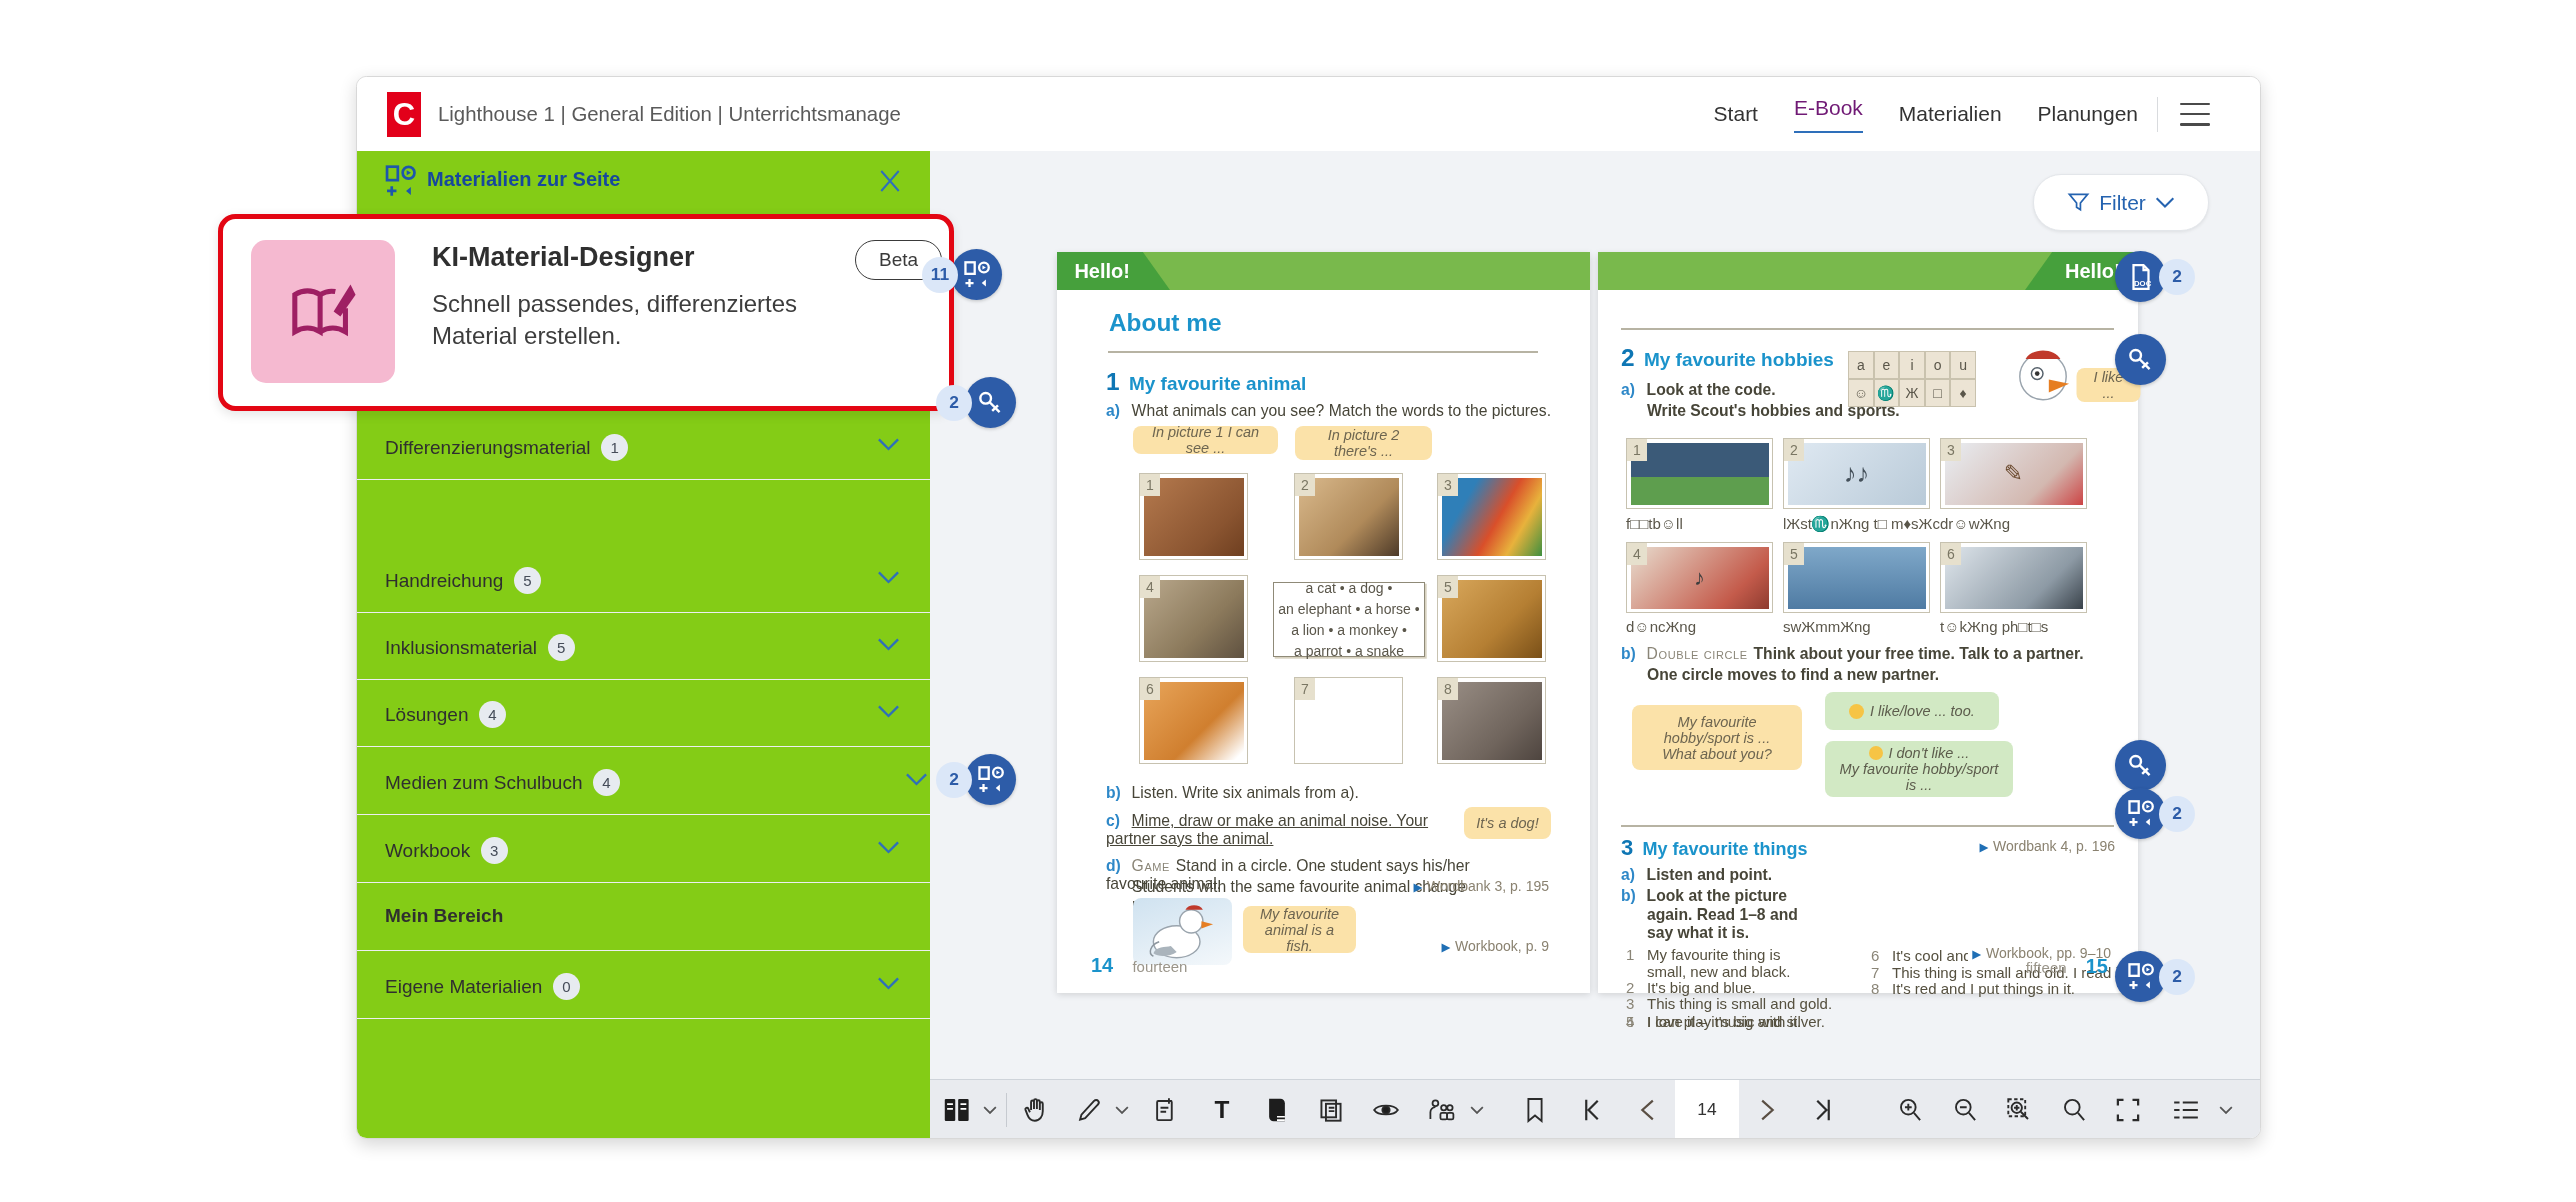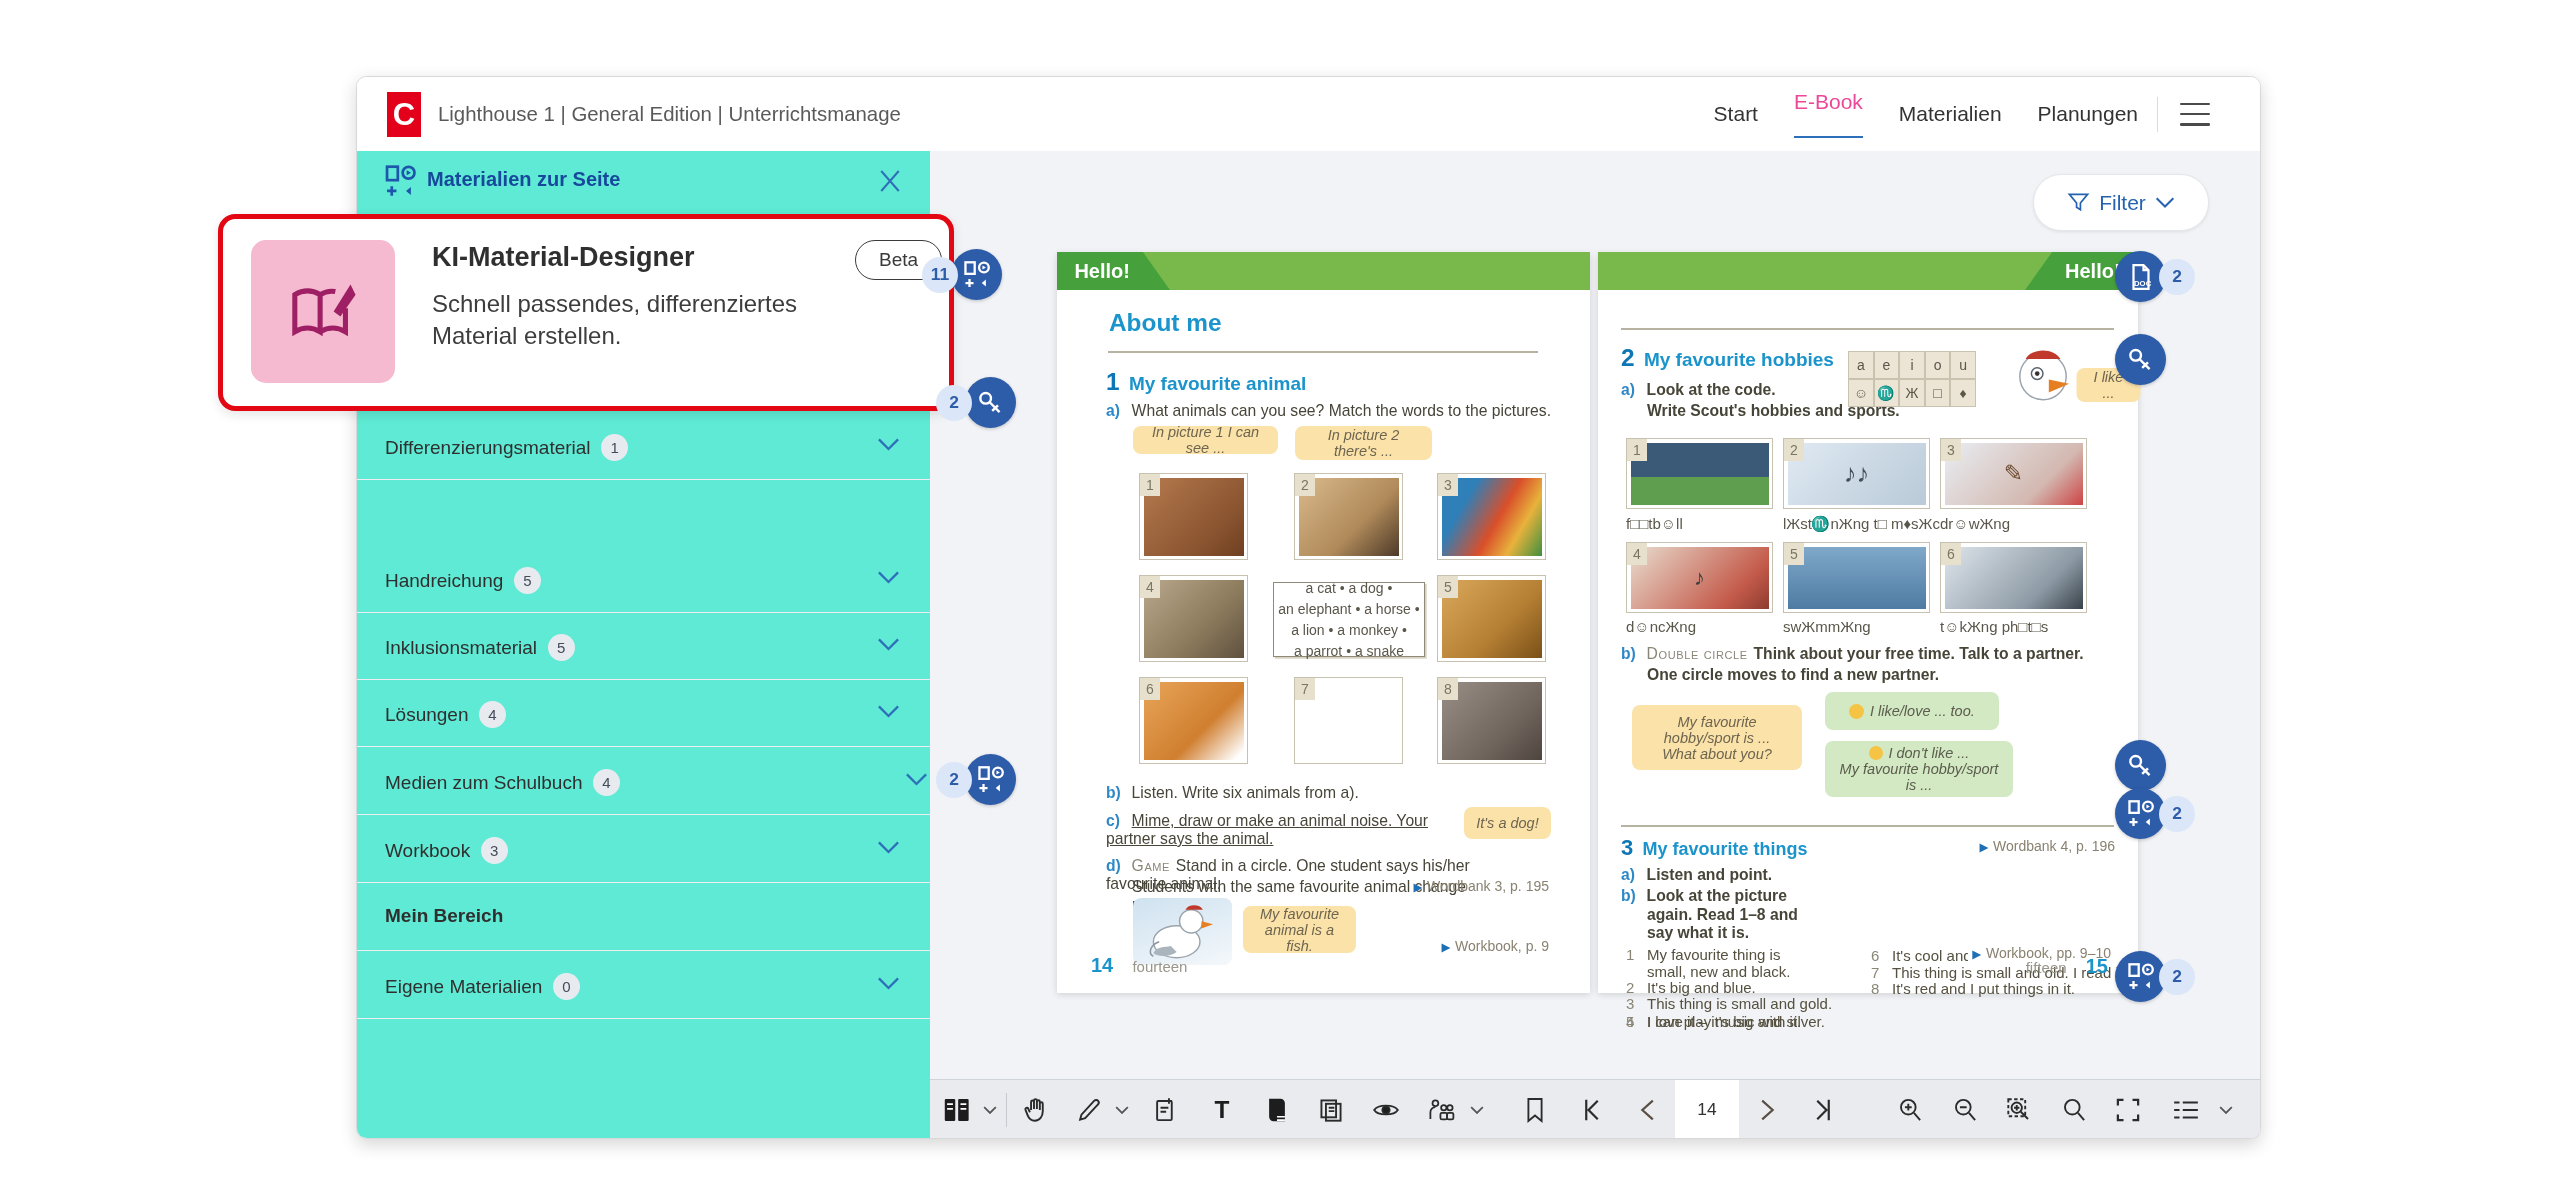--- a/index.html
+++ b/index.html
@@ -5,26 +5,26 @@
   html,body{margin:0;padding:0;background:#ffffff;font-family:"Liberation Sans",sans-serif;}
   #app{position:relative;width:2576px;height:1202px;background:#fff;overflow:hidden;}
   .card{position:absolute;left:356px;top:76px;width:1903px;height:1061px;background:#fff;
         border:0.6px solid #d8d8d8;border-radius:10.5px;box-shadow:0 5.8px 17.4px rgba(0,0,0,.16);overflow:hidden;}
   
   .hdr{position:absolute;left:0;top:0;width:1903px;height:74px;background:#fff;border-bottom:1.2px solid #e6e8ea;}
   .logo{position:absolute;left:30px;top:15px;width:34px;height:45px;background:#e2001a;color:#fff;
         display:flex;align-items:center;justify-content:center;font-weight:bold;font-size:31px;}
   .hdr-title{position:absolute;left:81px;top:0;height:74px;display:flex;align-items:center;font-size:20.4px;color:#5a5a5a;}
   .nav{position:absolute;right:122px;top:0;height:74px;display:flex;align-items:center;gap:36px;font-size:21px;color:#333;}
-  .nav .active{color:#ec4899;border-bottom:2.3px solid #2e6fba;padding-bottom:22px;}
+  .nav .active{color:#701a75;border-bottom:2.3px solid #2e6fba;padding-bottom:11px;}
   .nav-sep{position:absolute;right:102px;top:20px;width:1.2px;height:35px;background:#d9dbde;}
   .burger{position:absolute;right:50px;top:25.6px;width:30px;height:23px;display:flex;flex-direction:column;justify-content:space-between;cursor:pointer;}
   .burger div{height:2.3px;background:#4a4a4a;border-radius:1.2px;}
   
-  .sb{position:absolute;left:0;top:74px;width:573px;height:987px;background:#5eead4;border-right:1.2px solid #e6e8ea;}
+  .sb{position:absolute;left:0;top:74px;width:573px;height:987px;background:#84cc16;border-right:1.2px solid #e6e8ea;}
   .sb-head{position:absolute;left:0;top:0;width:573px;height:60px;}
   .sb-head .ttl{position:absolute;left:70px;top:17.4px;font-size:20px;font-weight:bold;color:#17489c;}
   .sb-x{position:absolute;left:518px;top:15px;width:30px;height:30px;cursor:pointer;}
   .sb-row{position:absolute;left:0;width:573px;height:67px;border-bottom:1.2px solid #eceef0;cursor:pointer;}
   .sb-row .lbl{position:absolute;left:28px;top:22px;font-size:19px;color:#2f2f2f;}
   .cnt{display:inline-block;margin-left:10.5px;min-width:27px;height:27px;border-radius:13.4px;background:#e7ebf0;
        color:#454c59;font-size:15px;line-height:27px;text-align:center;vertical-align:1.2px;padding:0 4.7px;box-sizing:border-box;}
   .chev{position:absolute;right:30px;top:24.4px;}
   .sb-sec{position:absolute;left:28px;font-size:19px;font-weight:bold;color:#2f2f2f;}
   

